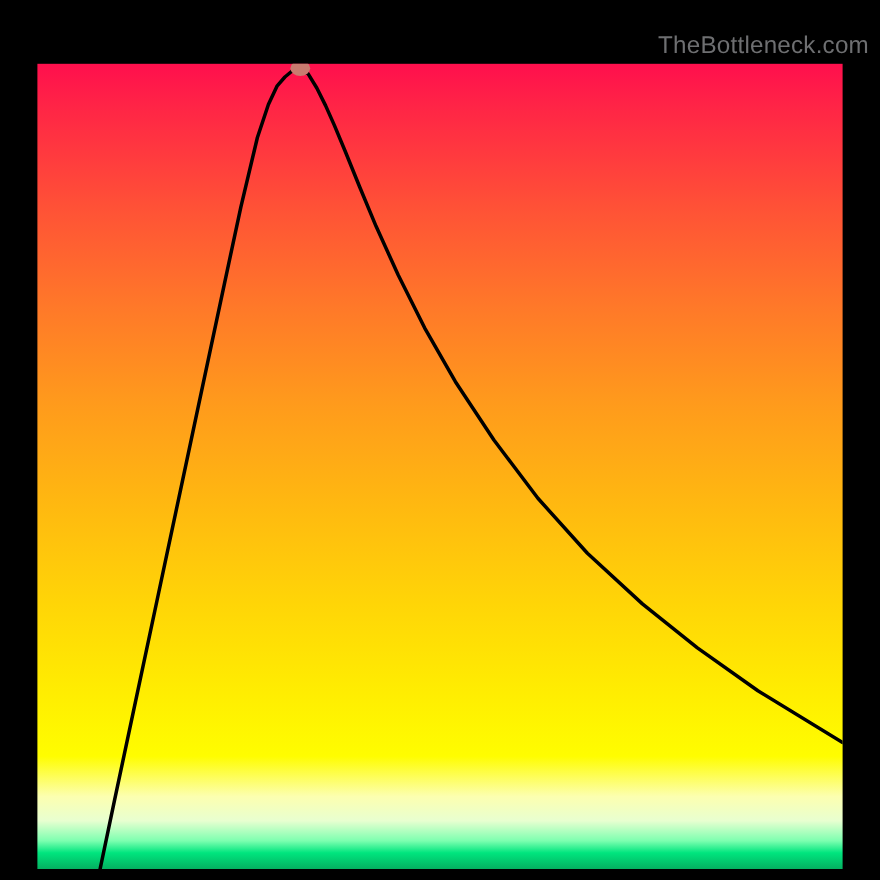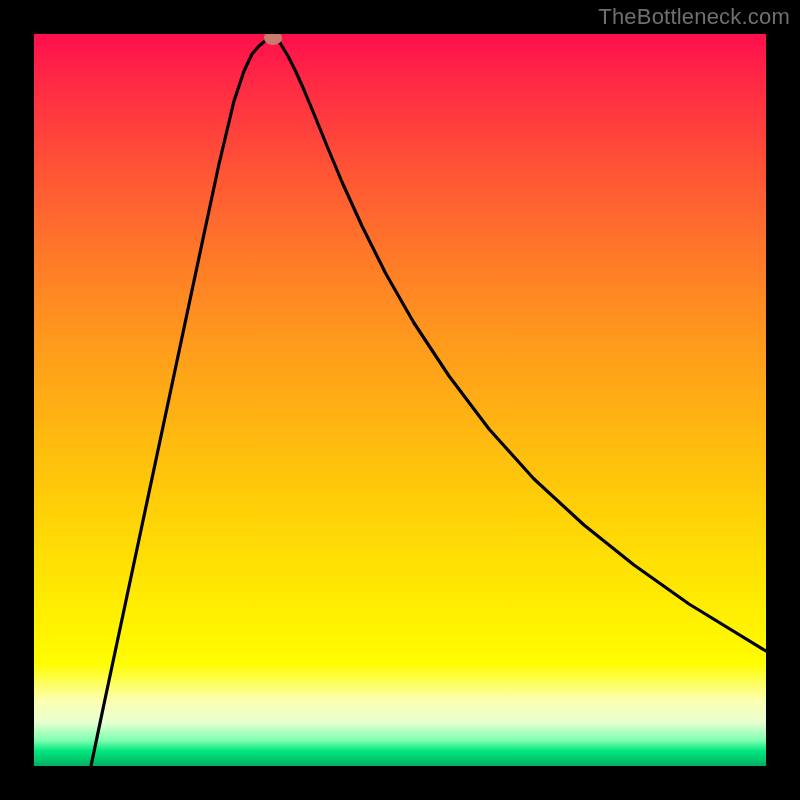--- a/index.html
+++ b/index.html
@@ -9,20 +9,21 @@
     height: 800px;
     background: #000;
     font-family: Arial, Helvetica, sans-serif;
     overflow: hidden;
   }
   .frame {
     position: relative;
     width: 800px;
     height: 668px;
     background: #000;
+    margin-top: 24px;
   }
   .gradient-area {
     position: absolute;
     left: 34px;
     top: 34px;
     width: 732px;
     height: 732px;
     background: linear-gradient(
       to bottom,
       #ff0f4d 0%,

